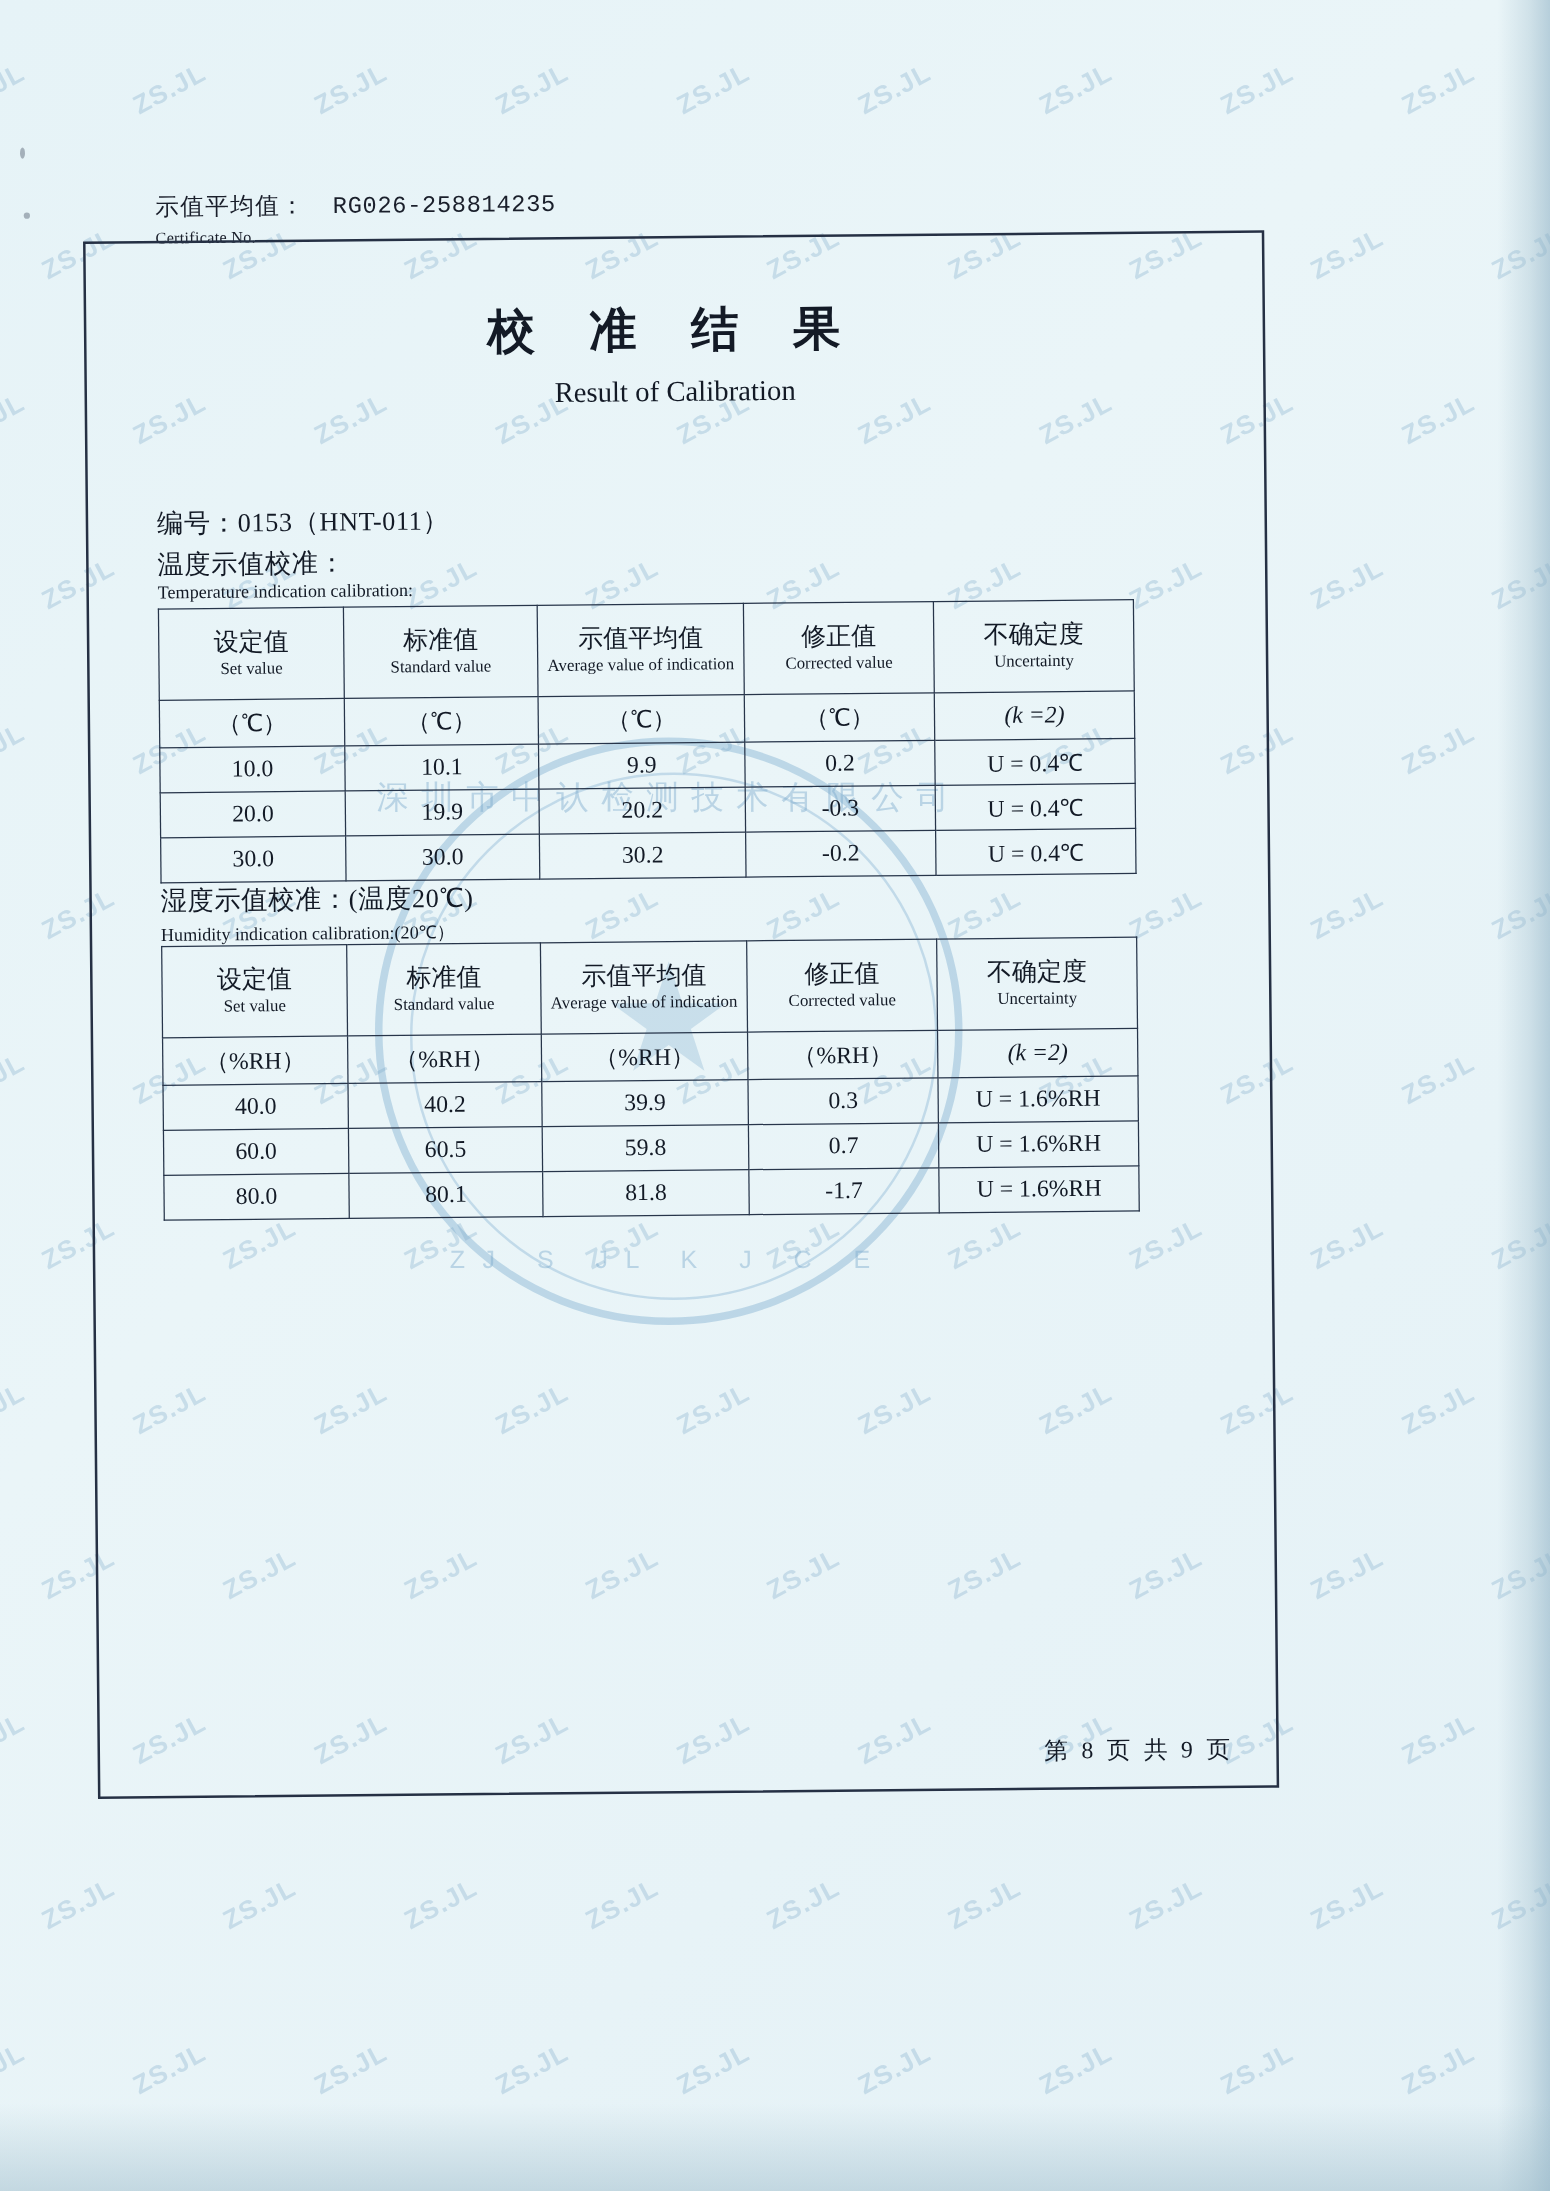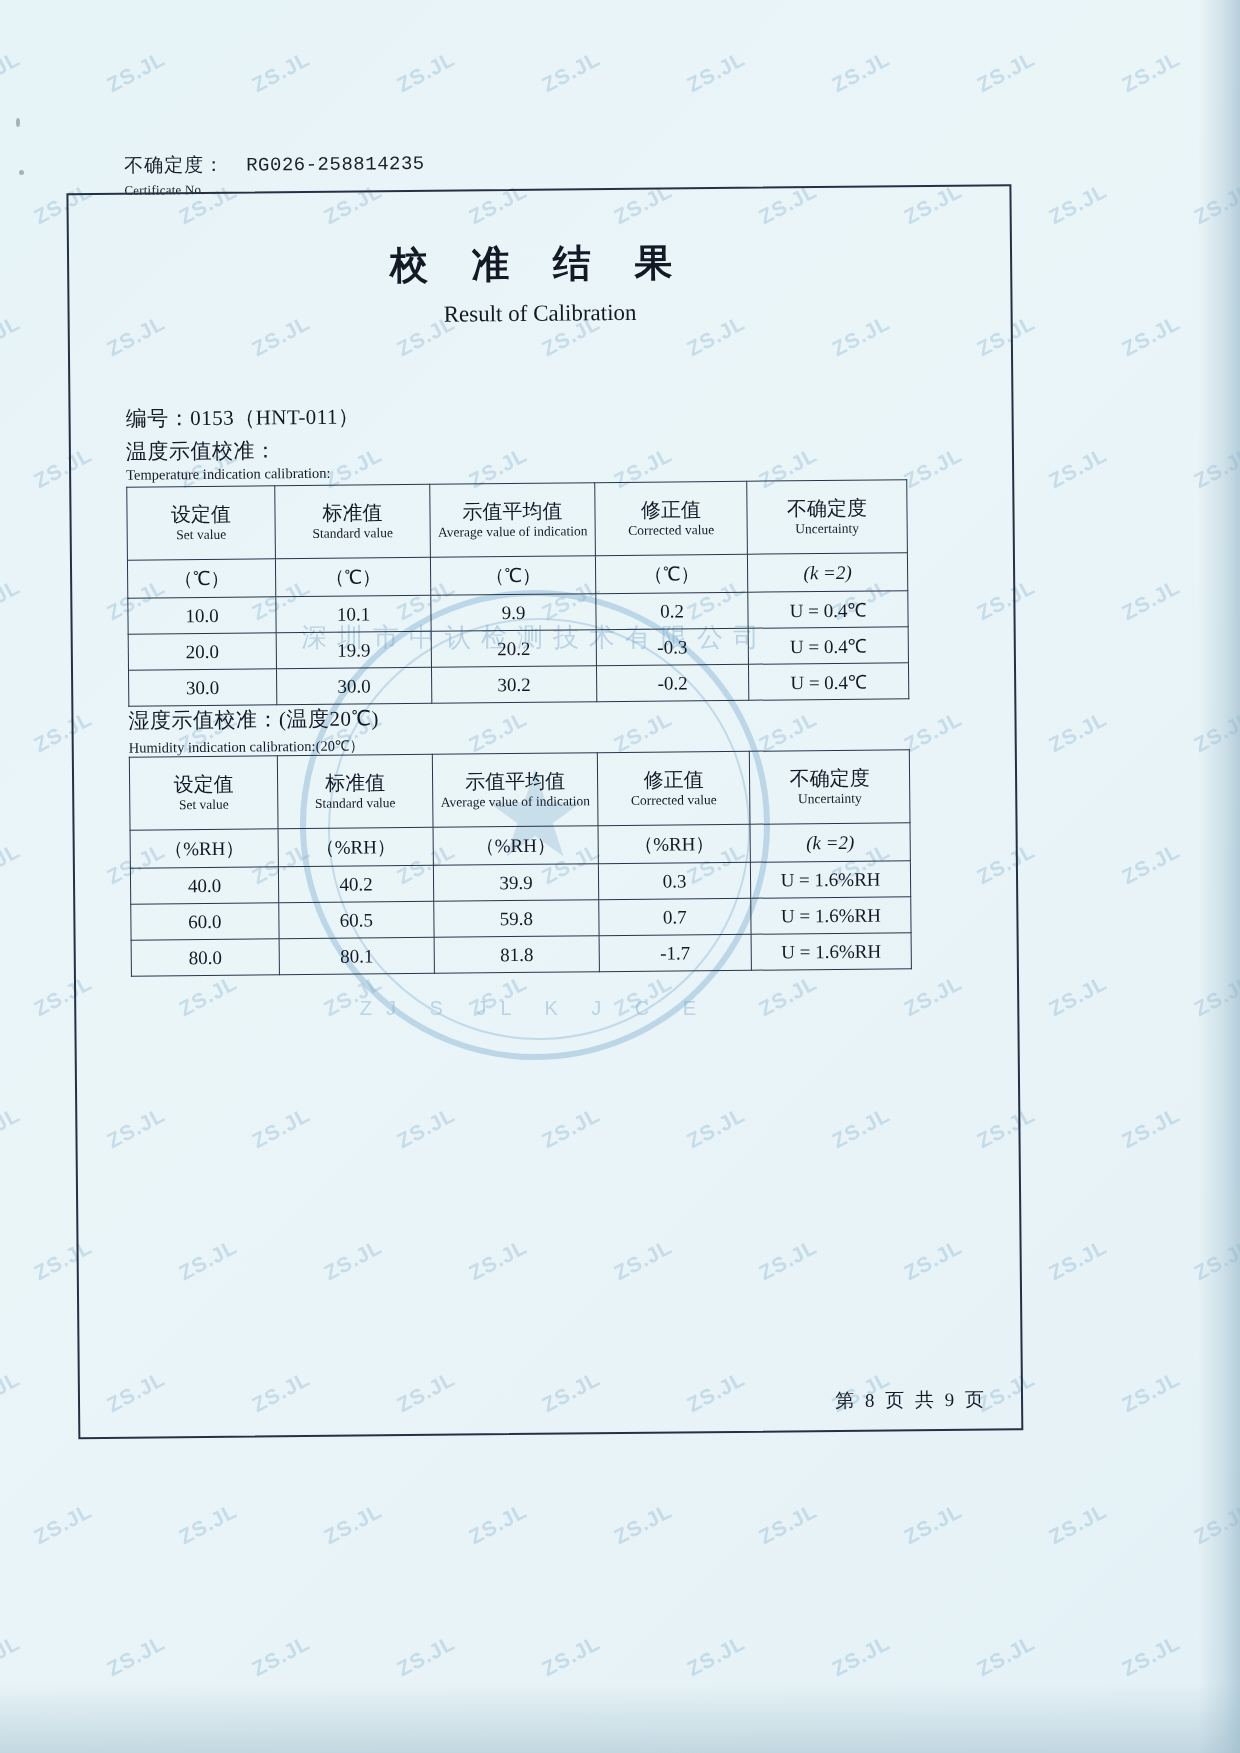--- a/index.html
+++ b/index.html
@@ -378,21 +378,21 @@
       <div class="wm-tile" style="left: 540px; top: 1644px;">ZS.JL</div>
       <div class="wm-tile" style="left: 685px; top: 1644px;">ZS.JL</div>
       <div class="wm-tile" style="left: 830px; top: 1644px;">ZS.JL</div>
       <div class="wm-tile" style="left: 975px; top: 1644px;">ZS.JL</div>
       <div class="wm-tile" style="left: 1120px; top: 1644px;">ZS.JL</div>
     </div>
 
   <div id="doc">
 
     <div id="cert-no-row">
-      <span id="cert-no-cn">不确定度：</span><span id="cert-no-val">RG026-258814235</span>
+      <span id="cert-no-cn">示值平均值：</span><span id="cert-no-val">RG026-258814235</span>
       <div id="cert-no-en">Certificate No.</div>
     </div>
 
     <div id="frame">
 
       <div id="title-cn">校 准 结 果</div>
       <div id="title-en">Result of Calibration</div>
 
       <div id="section-no" class="sec-label-cn">编号：0153（HNT-011）</div>
 

